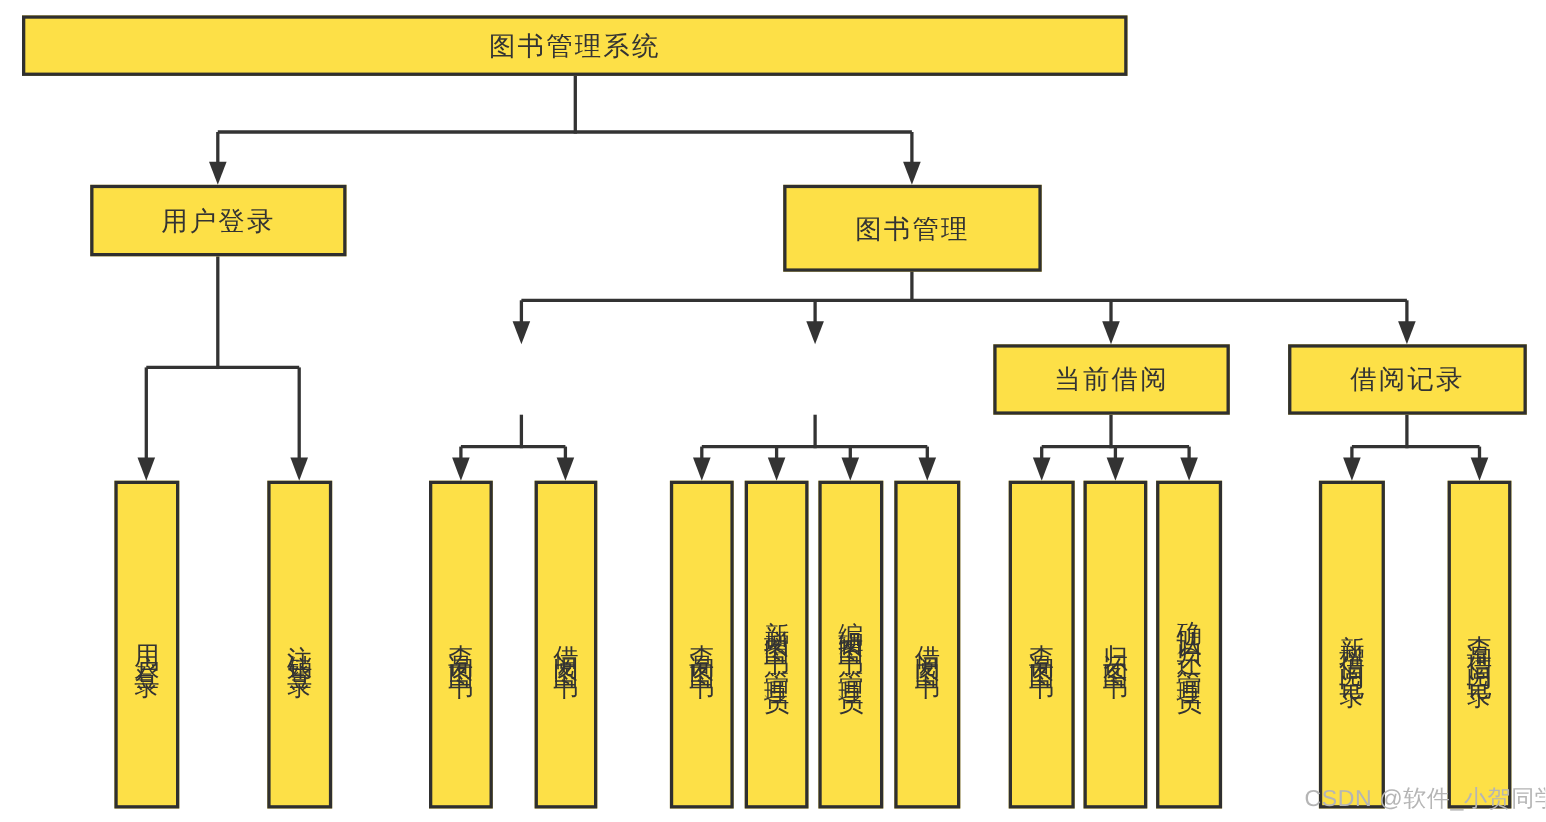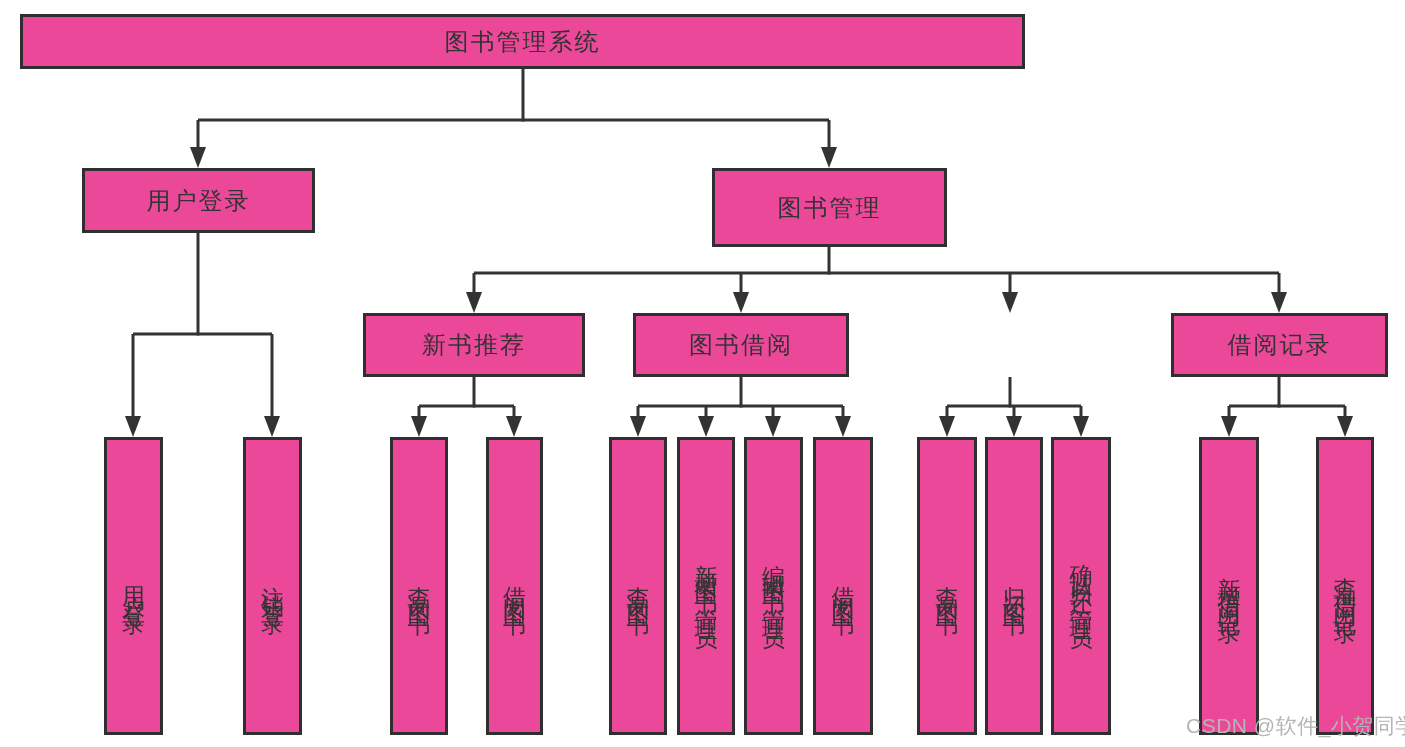--- a/index.html
+++ b/index.html
@@ -14,21 +14,21 @@
   }
   .connectors {
     position: absolute;
     left: 0; top: 0;
     width: 1405px; height: 747px;
   }
   .box {
     position: absolute;
     box-sizing: border-box;
     border: 3px solid #2f2f2f;
-    background: #ec4899;
+    background: #fde047;
     display: flex;
     align-items: center;
     justify-content: center;
     color: #333333;
     z-index: 2;
   }
   .box.h {
     font-size: 24px;
     letter-spacing: 2px;
     text-align: center;
@@ -131,22 +131,21 @@
       <polygon points="1221,416 1237,416 1229,437" stroke="none"></polygon>
       <polygon points="1337,416 1353,416 1345,437" stroke="none"></polygon>
     </g>
   </svg>
 
   <div class="box h" style="left:20px; top:14px; width:1005px; height:55px;">图书管理系统</div>
 
   <div class="box h" style="left:82px; top:168px; width:233px; height:65px;">用户登录</div>
   <div class="box h" style="left:712px; top:168px; width:235px; height:79px;">图书管理</div>
 
-  <div class="box h" style="left:363px; top:313px; width:222px; height:64px;">新书推荐</div>
-  <div class="box h" style="left:633px; top:313px; width:216px; height:64px;">图书借阅</div>
+  <div class="box h" style="left:903px; top:313px; width:215px; height:64px;">当前借阅</div>
   <div class="box h" style="left:1171px; top:313px; width:217px; height:64px;">借阅记录</div>
 
   <div class="box v" style="left:104px; top:437px; width:59px; height:298px;">用户登录</div>
   <div class="box v" style="left:243px; top:437px; width:59px; height:298px;">注销登录</div>
 
   <div class="box v" style="left:390px; top:437px; width:58px; height:298px;">查询图书</div>
   <div class="box v" style="left:486px; top:437px; width:57px; height:298px;">借阅图书</div>
 
   <div class="box v" style="left:609px; top:437px; width:58px; height:298px;">查询图书</div>
   <div class="box v" style="left:677px; top:437px; width:58px; height:298px;">新增图书（管理员）</div>

